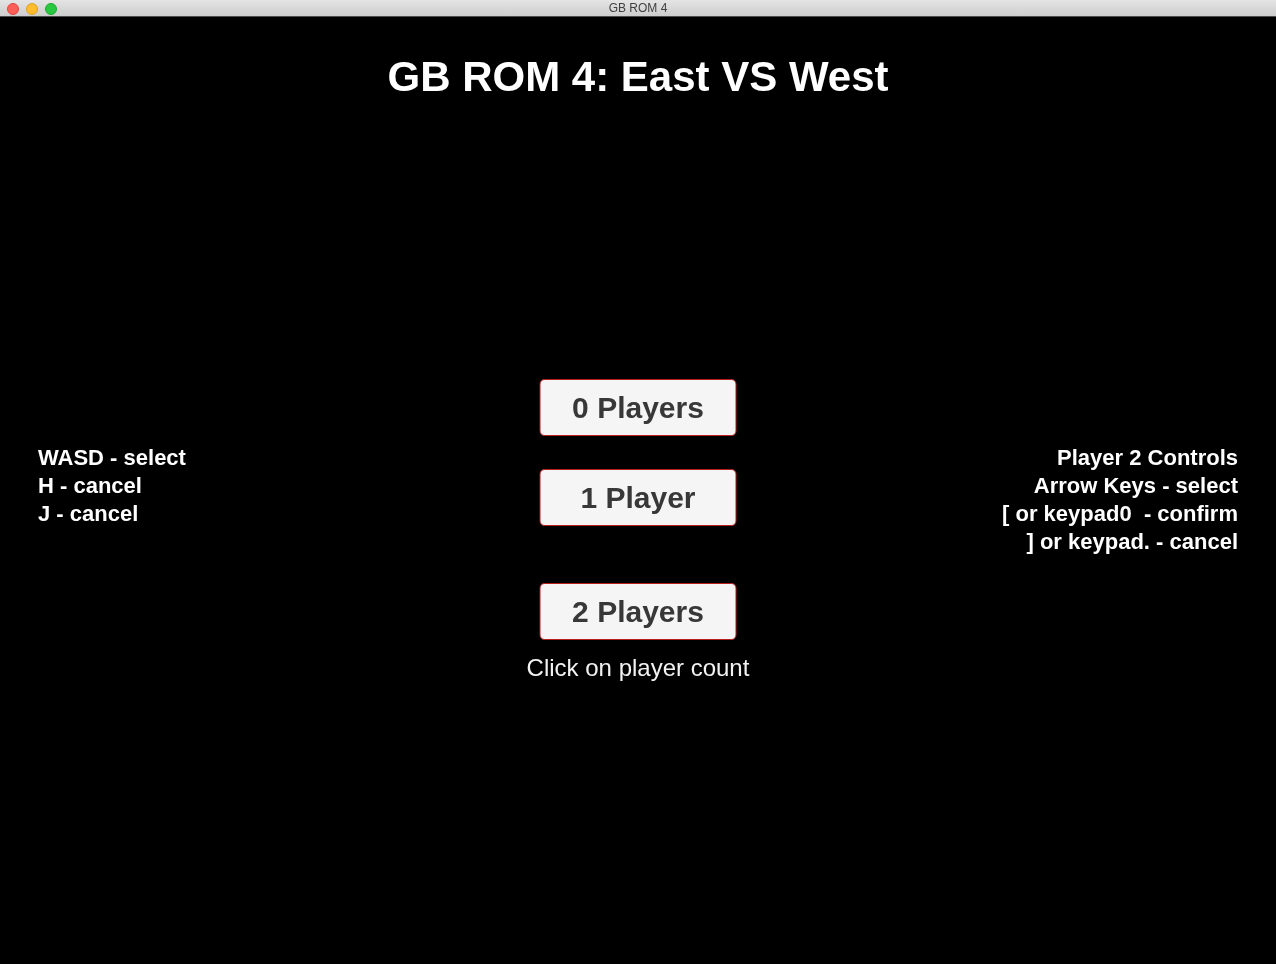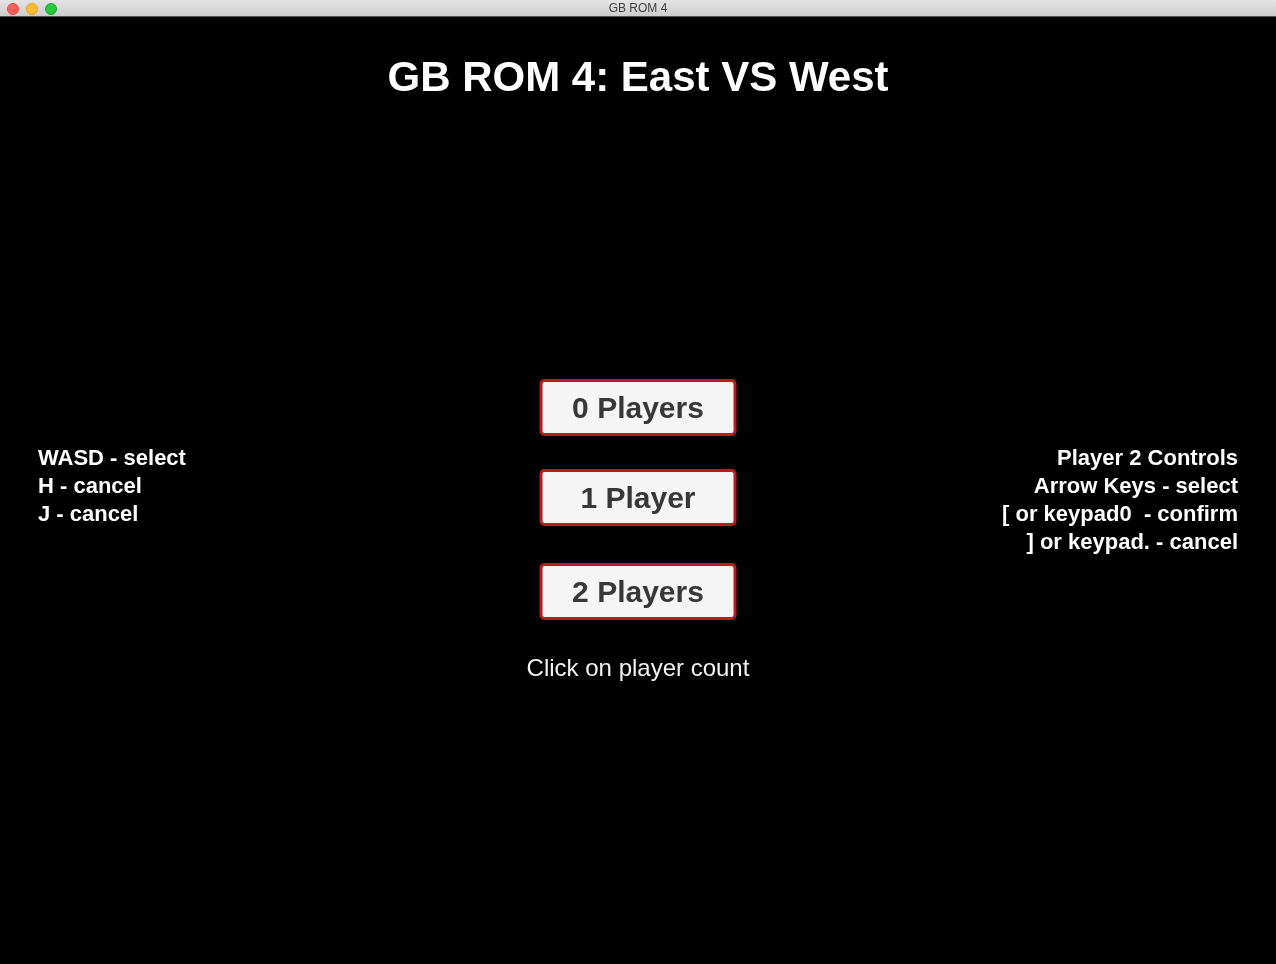--- a/index.html
+++ b/index.html
@@ -44,31 +44,31 @@
   .game-title {
     position: absolute; top: 35px; left: 0; right: 0;
     text-align: center;
     font-size: 42px; line-height: 50px; font-weight: bold;
     letter-spacing: 0px; color: #fff;
   }
   .menu-button {
     position: absolute; left: 50%; transform: translateX(-50%);
     width: 197px; height: 57px;
     background: #f5f5f5;
-    border: 3px solid #b91c1c;
+    border: 1px solid #b91c1c;
     border-radius: 5px;
     font-family: "Liberation Sans", sans-serif;
     font-size: 30px; font-weight: bold; color: #383838;
     text-align: center;
     cursor: pointer;
     display: flex; align-items: center; justify-content: center;
   }
   .btn-0 { top: 362px; }
   .btn-1 { top: 452px; text-align: center; }
-  .btn-2 { top: 546px; }
+  .btn-2 { top: 566px; }
 
   .controls {
     position: absolute; top: 427px;
     font-size: 22px; font-weight: bold; line-height: 28px;
     color: #fff;
   }
   .controls .line { white-space: pre; }
   .controls-left  { left: 38px;  text-align: left; }
   .controls-right { right: 38px; text-align: right; }
 

